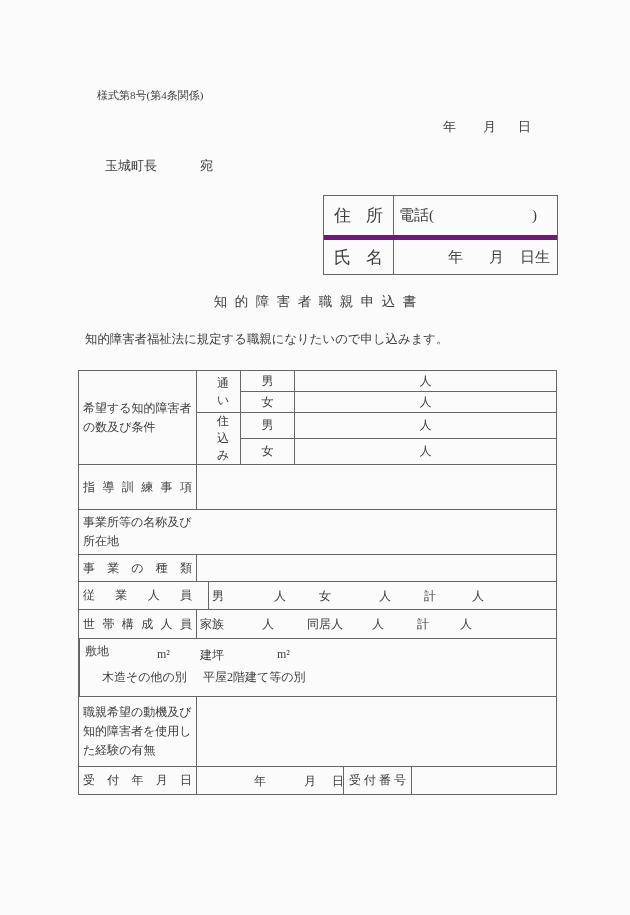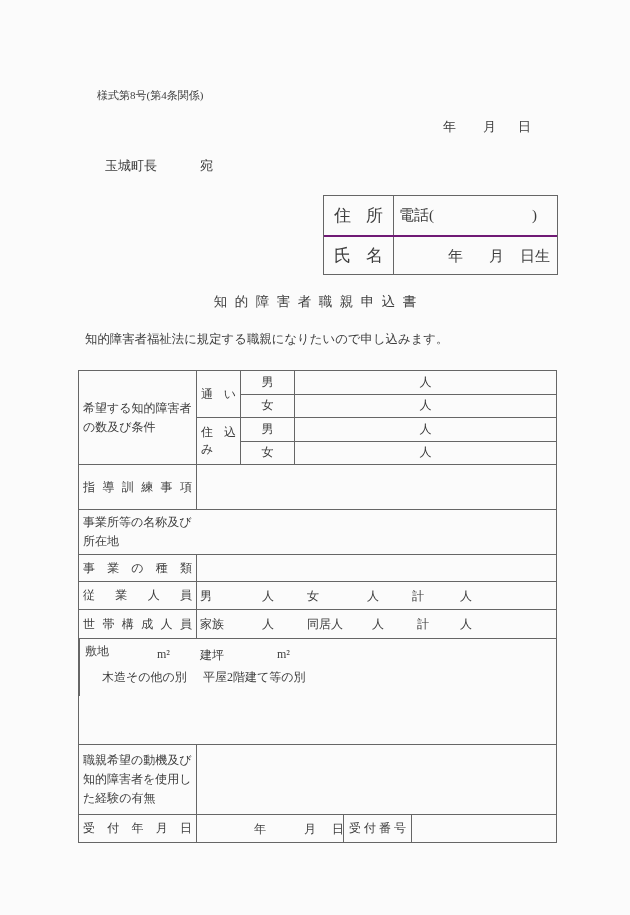--- a/index.html
+++ b/index.html
@@ -24,21 +24,21 @@
   .issue-date .d3 { left: 75px; }
   .addressee { left: 105px; top: 157px; width: 140px; height: 16px; font-size: 13px; }
   .addressee .suffix { position: absolute; left: 95px; top: 0; }
 
   
   .info-box {
     left: 323px; top: 195px; width: 235px; height: 80px;
     border: 1px solid #666; background: #fbfbfb;
   }
   .ibrow { display: flex; height: 39px; }
-  .ibrow + .ibrow { border-top: 2px solid #701a75; }
+  .ibrow + .ibrow { border-top: 5px solid #701a75; }
   .ibrow .lbl {
     width: 70px; border-right: 1px solid #666;
     display: flex; align-items: center; padding: 0 10px;
     font-size: 17px;
   }
   .ibrow .lbl > div { width: 100%; text-align: justify; text-align-last: justify; }
   .ibrow .val { flex: 1; position: relative; font-size: 15px; }
   .phone-field { display: flex; align-items: center; height: 100%; }
   .phone-field .open { padding-left: 5px; }
   .phone-field .close { margin-left: auto; padding-right: 20px; }
@@ -76,40 +76,40 @@
 
   
   .row-applicants { height: 93px; }
   .subwrap { flex: 1; border-left: 1px solid #666; display: flex; flex-direction: column; }
   .subgroup { display: flex; flex: 1 1 0; }
   .subgroup + .subgroup { border-top: 1px solid #666; }
   .gname {
     width: 43px; flex: 0 0 43px;
     display: flex; align-items: center; padding: 0 4px;
   }
-  .gname > div { width: 100%; text-align: justify; text-align-last: justify; }
+  .gname > div { width: 100%; text-align: justify; text-align-last: justify; margin-left: 16px; }
   .subcol { flex: 1; display: flex; flex-direction: column; }
   .subrow { display: flex; flex: 1 1 0; }
   .subrow + .subrow { border-top: 1px solid #666; }
   .sex-cell {
     width: 54px; flex: 0 0 54px; border-left: 1px solid #666;
     display: flex; align-items: center; justify-content: center;
   }
   .unit-cell {
     flex: 1; border-left: 1px solid #666;
     display: flex; align-items: center; justify-content: center;
   }
 
   .row-training { height: 45px; }
   .row-office { height: 45px; align-items: center; }
   .row-business { height: 27px; }
-  .row-employees { height: 28px; }
+  .row-employees { height: 28px; gap: 12px; }
   .row-household { height: 29px; }
   .row-residence { height: 58px; }
-  .row-motivation { height: 70px; margin-top: 48px; }
+  .row-motivation { height: 70px; }
   .row-reception { height: 28px; }
 
   .date-cell { width: 147px; flex: 0 0 147px; border-left: 1px solid #666; position: relative; }
   .recno-cell {
     width: 68px; flex: 0 0 68px; border-left: 1px solid #666;
     display: flex; align-items: center; padding: 0 5px;
   }
   .recno-cell > div { width: 100%; text-align: justify; text-align-last: justify; }
   .blank-cell { flex: 1; border-left: 1px solid #666; }
 </style>

